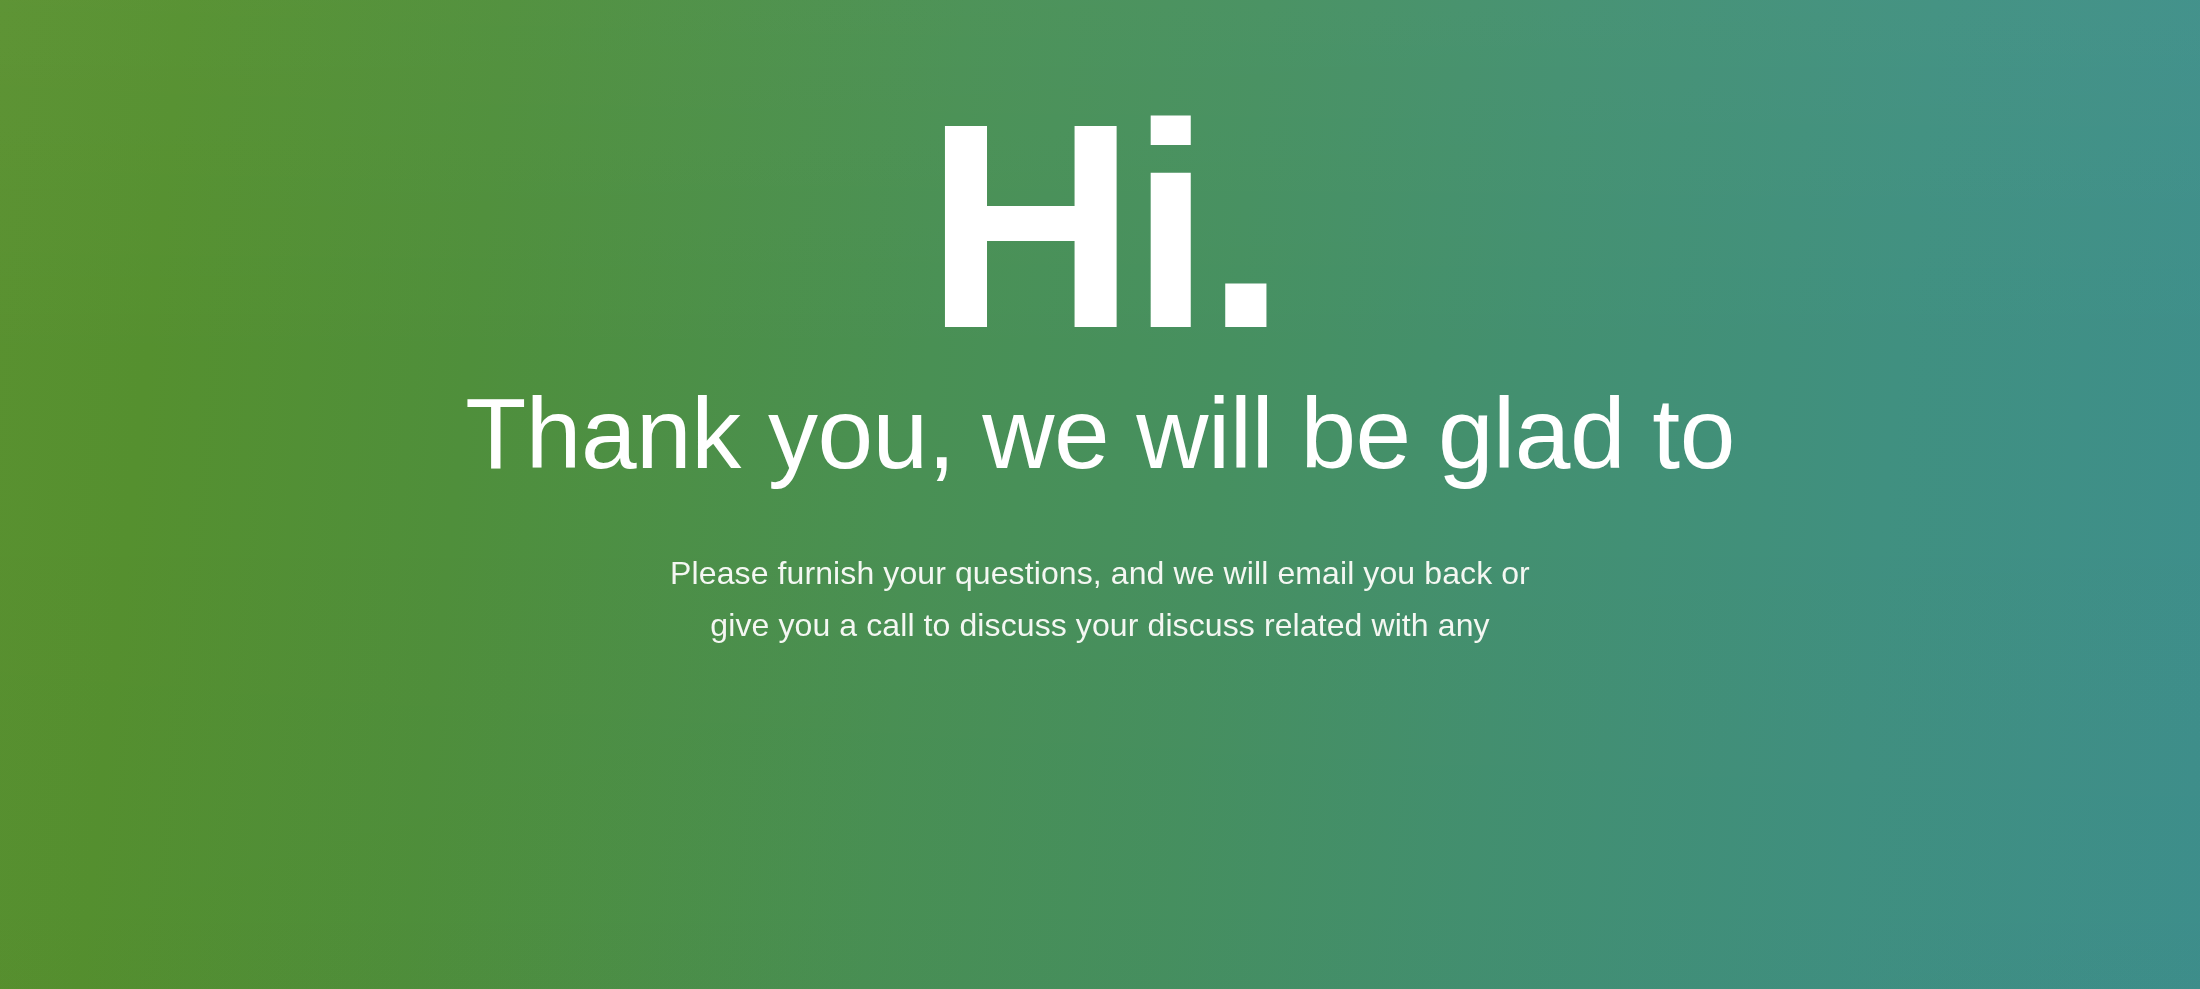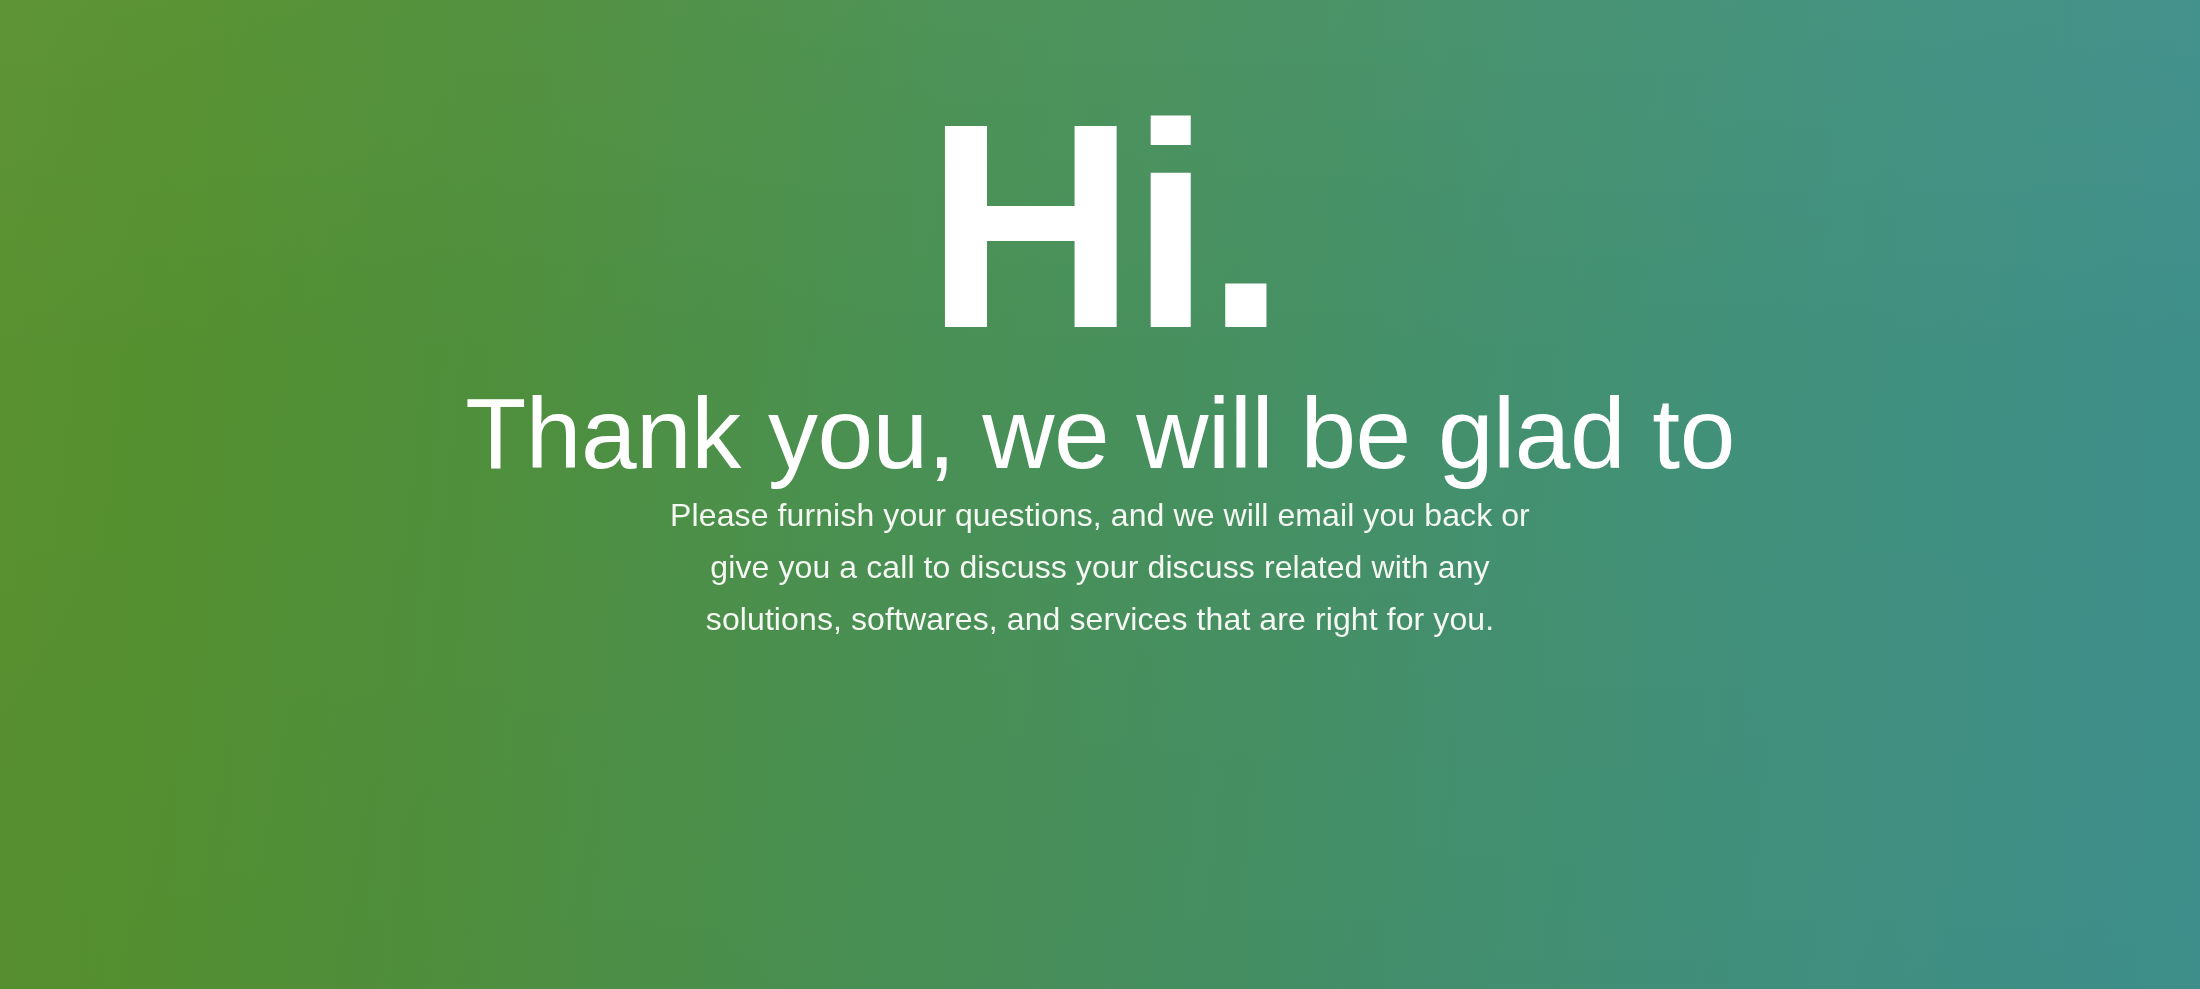--- a/index.html
+++ b/index.html
@@ -83,20 +83,21 @@
     letter-spacing: -0.5px;
     color: #ffffff;
     max-width: 1500px;
   }
   .hero-subtitle .sub-line {
     display: block;
   }
 
   
   .hero-body {
+    margin-top: 58px;
     font-size: 32px;
     line-height: 1.62;
     font-weight: 400;
     letter-spacing: 0.1px;
     color: #f4f7f2;
     max-width: 1290px;
   }
   .hero-body .body-line {
     display: block;
   }
@@ -109,17 +110,16 @@
 
     <h1 class="hero-title">Hi.</h1>
 
     <h2 class="hero-subtitle">
       <span class="sub-line">Thank you, we will be glad to</span>
     </h2>
 
     <p class="hero-body">
       <span class="body-line">Please furnish your questions, and we will email you back or</span>
       <span class="body-line">give you a call to discuss your discuss related with any</span>
-      <span class="body-line">solutions, softwares, and services that are right for you.</span>
     </p>
 
   </div>
 </section>
 
 </body></html>

